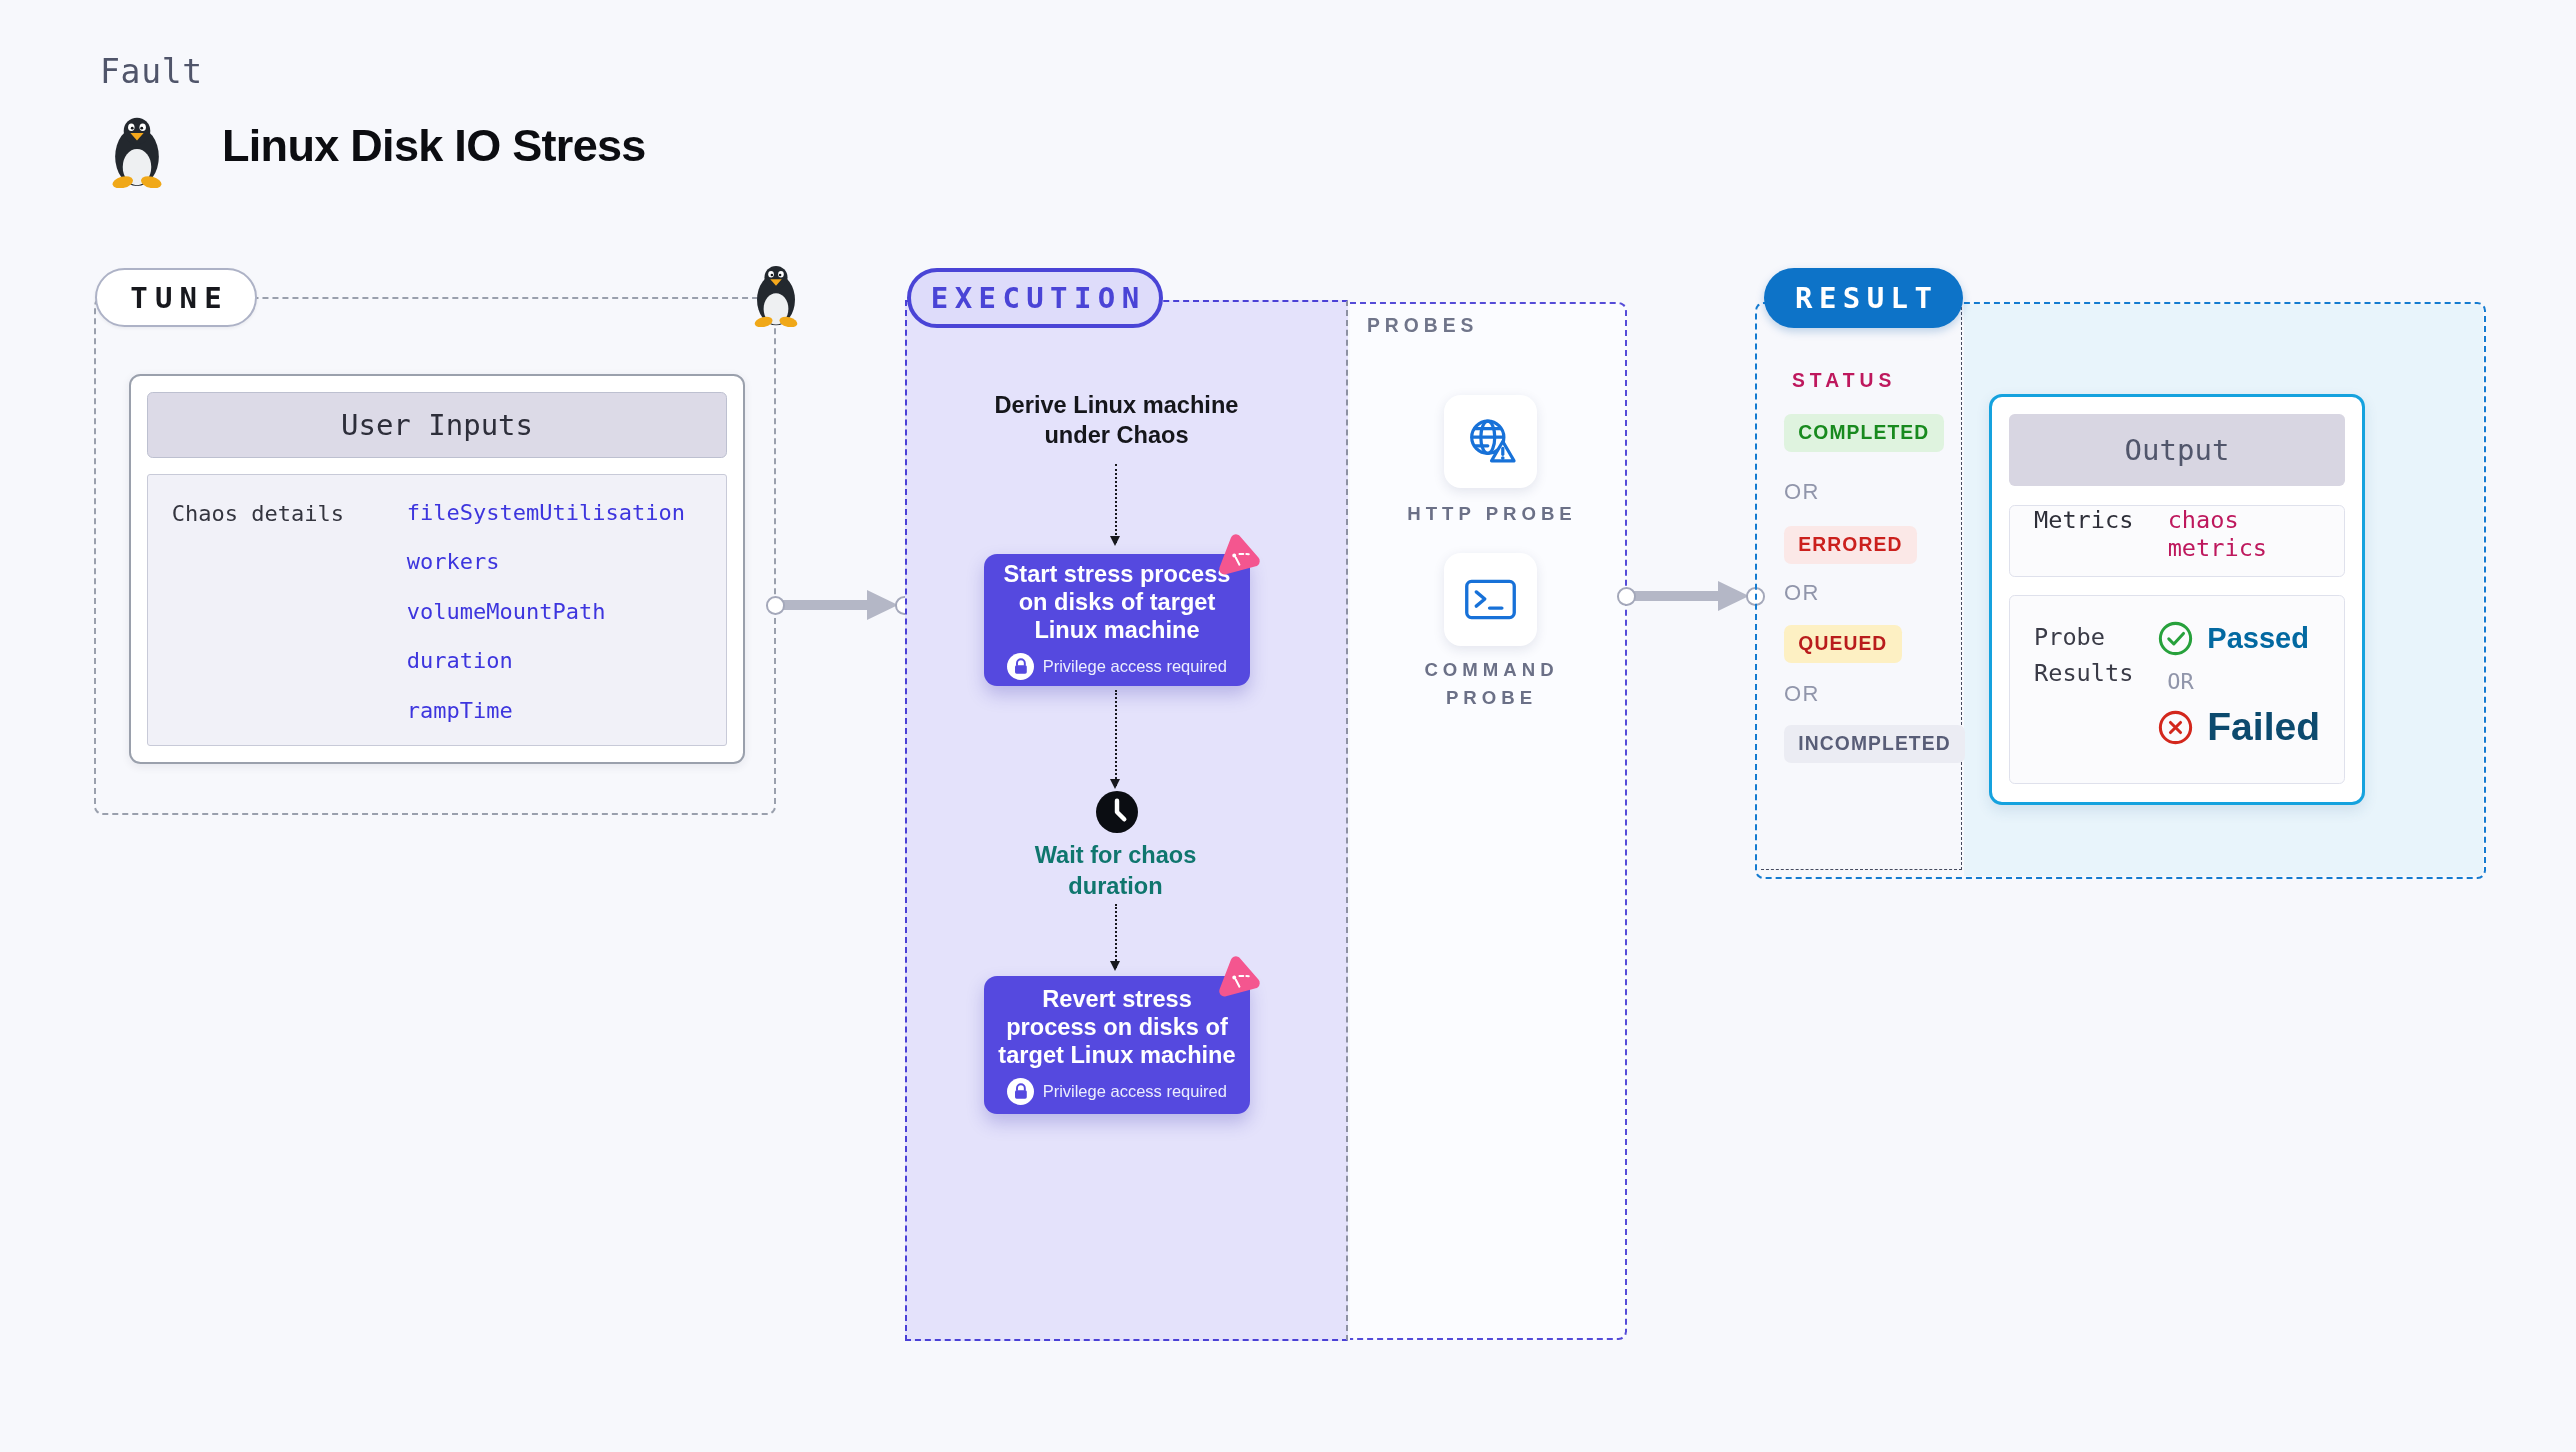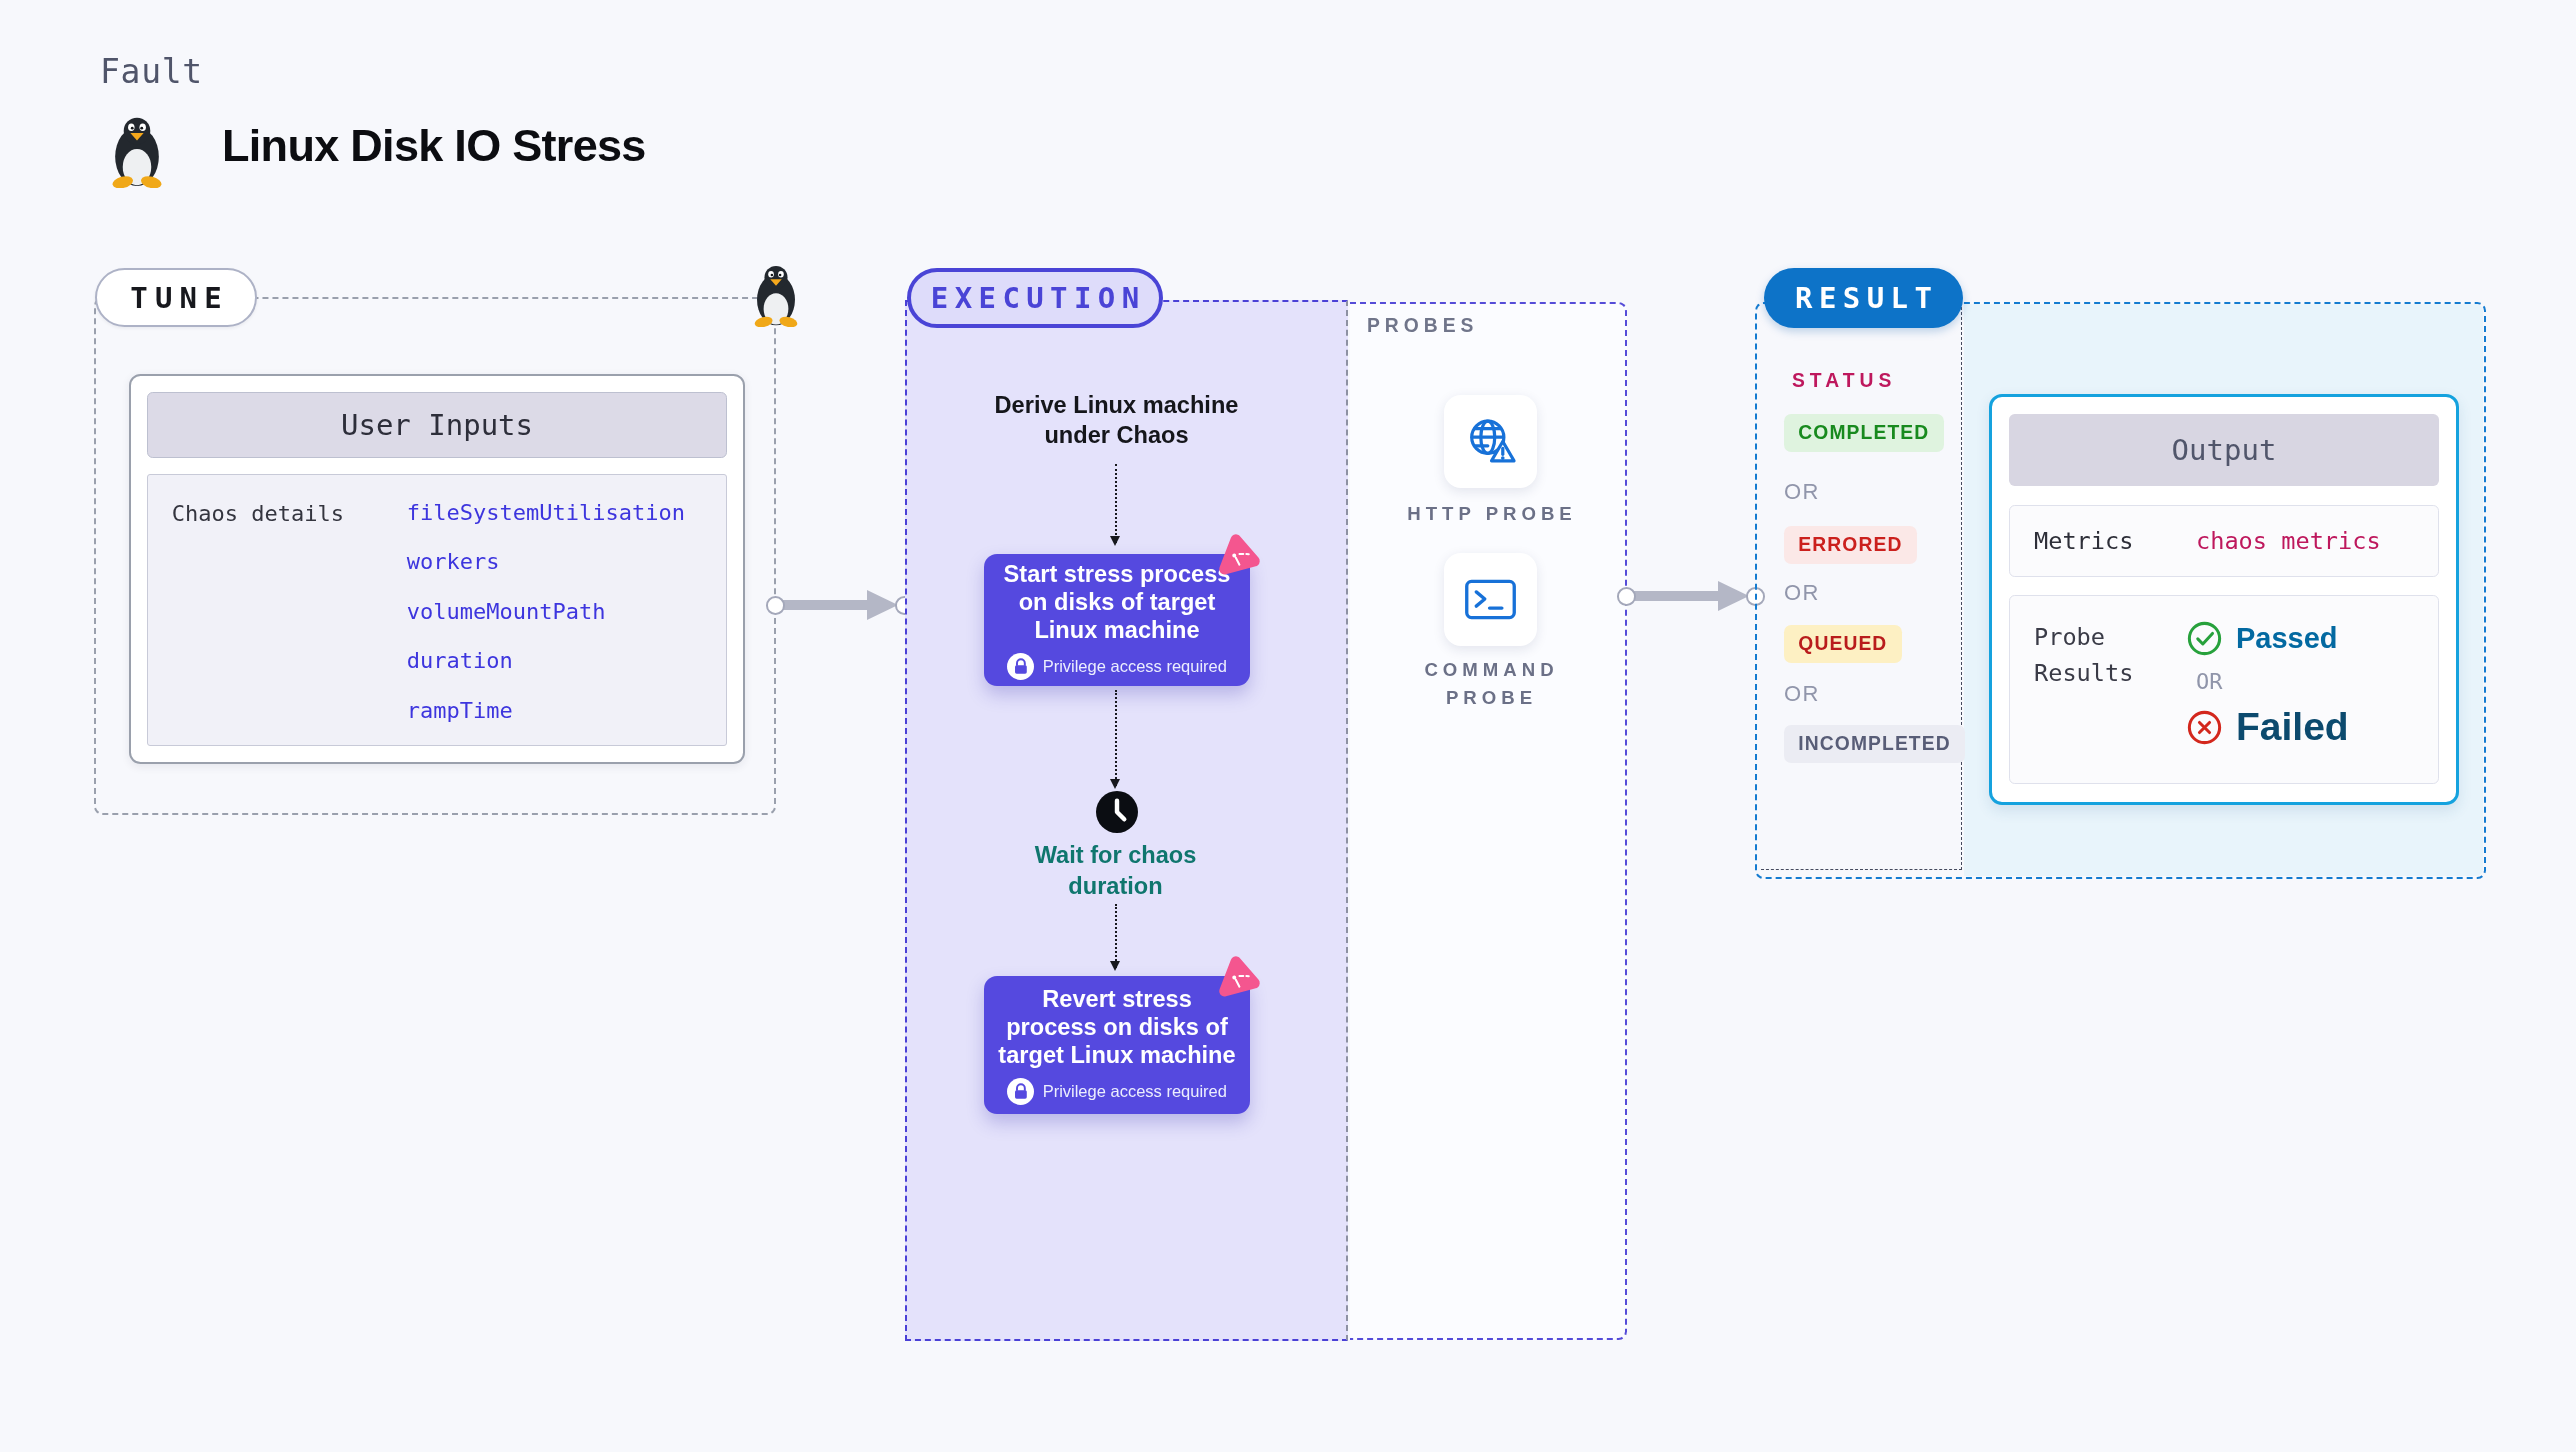--- a/index.html
+++ b/index.html
@@ -112,28 +112,28 @@
   .status-badge { position:absolute; left:1784px; display:inline-block; padding:7.9px 14.3px;
     font-size:19.3px; font-weight:800; letter-spacing:1.1px; border-radius:7.2px; }
   .st-completed { top:414px; background:#dff3df; color:#188a1e; }
   .st-errored   { top:526px; background:#fbe8e7; color:#cb201d; }
   .st-queued    { top:625px; background:#fdf0c3; color:#b91c1c; }
   .st-incompleted { top:725px; background:#ebecf3; color:#585d77; }
   .status-or { position:absolute; left:1784px; font-size:22px; font-weight:500;
     color:#9196ab; letter-spacing:1.4px; }
   .or-1 { top:479px; } .or-2 { top:580px; } .or-3 { top:681px; }
 
-  .output-card { left:1989px; top:394px; width:470px; height:411px; background:#fff;
+  .output-card { left:1989px; top:394px; width:376px; height:411px; background:#fff;
     border:3.6px solid #15a2de; border-radius:13px; padding:17px;
     box-shadow:0 5.7px 14.3px rgba(30,90,140,.12); }
   .out-header { height:72px; background:#d8d6e2; border-radius:5.7px; display:flex;
     align-items:center; justify-content:center; margin-bottom:18.6px;
     font-family:"DejaVu Sans Mono",monospace; font-size:29px; color:#51566b; }
   .out-row { background:#fbfbfd; border:1.4px solid #dfe1ec; border-radius:5.7px; }
-  .metrics-row { height:72px; display:flex; align-items:center; padding:8px 24px;
+  .metrics-row { height:72px; display:flex; align-items:flex-start; padding:0 24px;
     margin-bottom:18.6px; }
   .metrics-label { font-family:"DejaVu Sans Mono",monospace; font-size:23.6px;
     color:#2e2f39; width:162px; }
   .metrics-value { font-family:"DejaVu Sans Mono",monospace; font-size:23.6px;
     color:#be185d; cursor:pointer; }
   .probe-res-row { height:189px; display:flex; padding:24px; }
   .probe-res-label { font-family:"DejaVu Sans Mono",monospace; font-size:23.6px;
     color:#3a3b47; width:152px; line-height:1.5; }
   .res-stack { display:flex; flex-direction:column; }
   .res-line { display:flex; align-items:center; gap:13px; }

